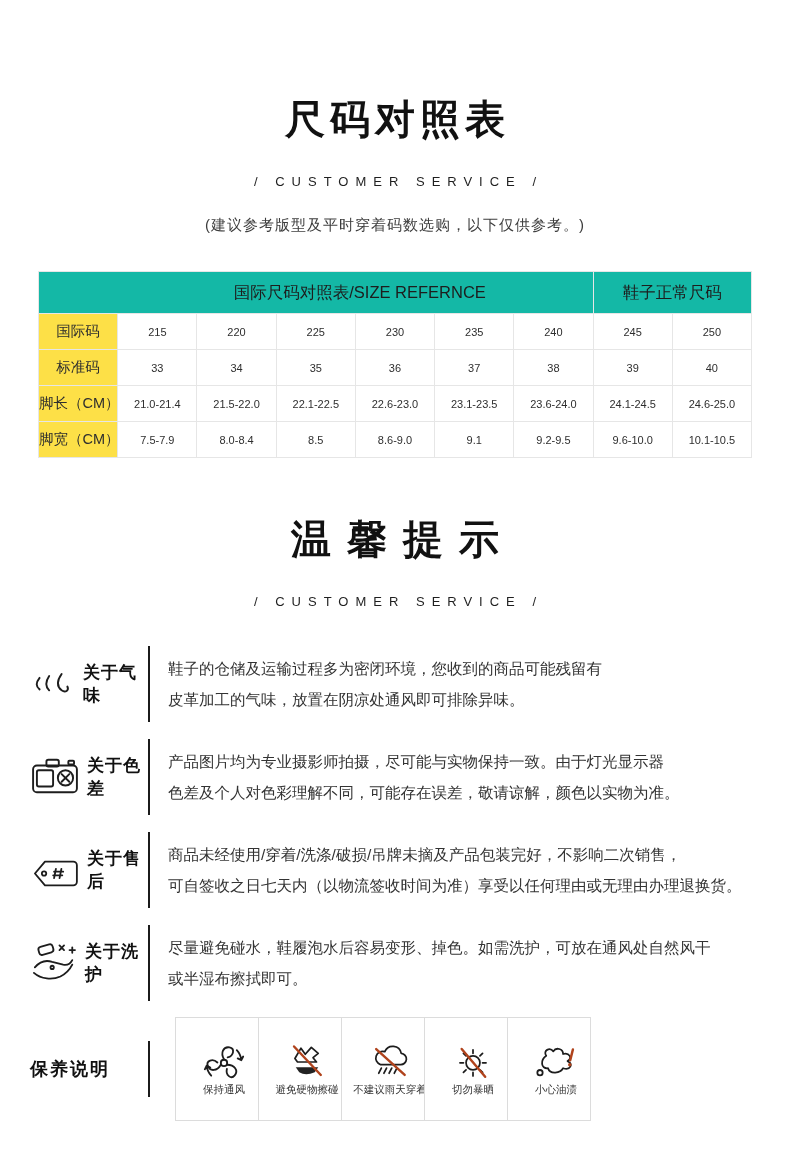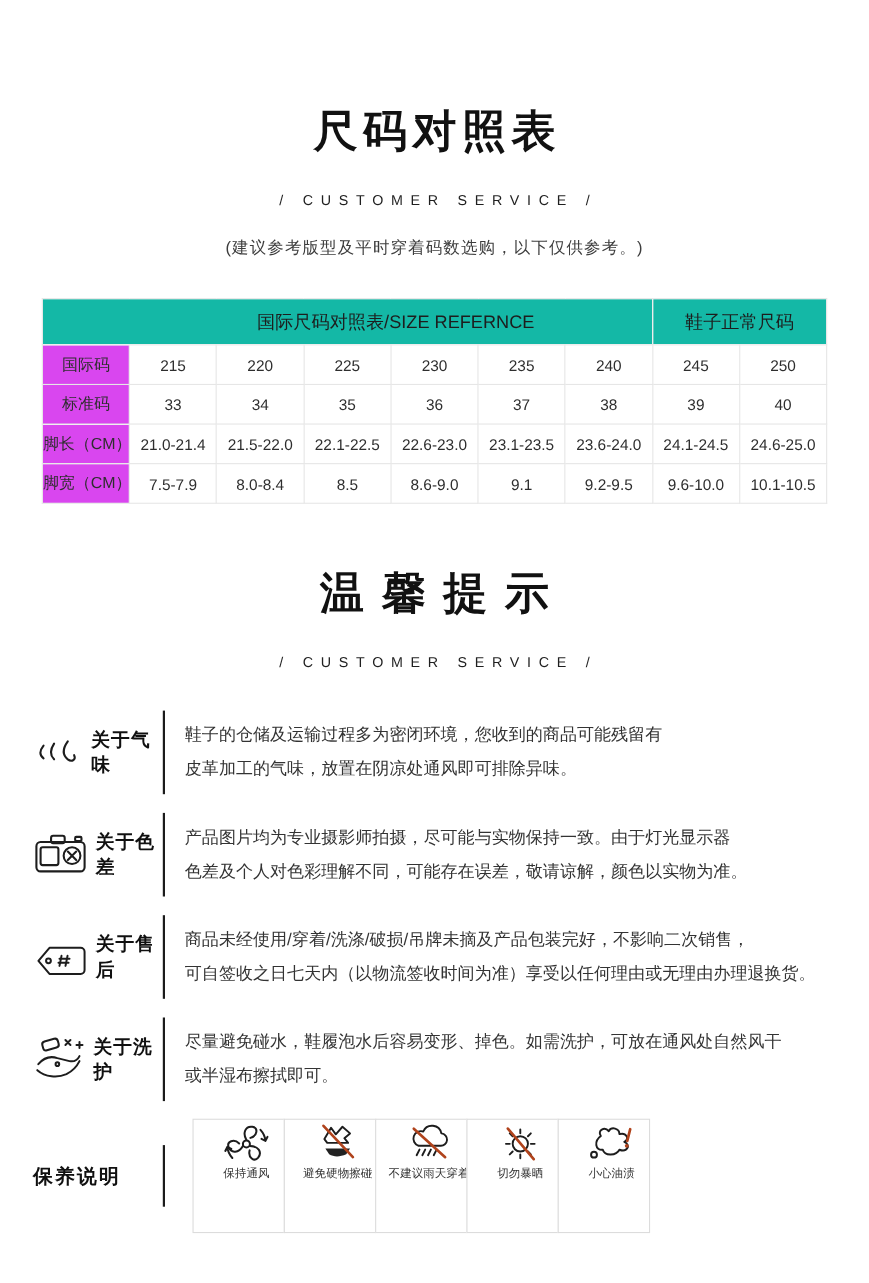--- a/index.html
+++ b/index.html
@@ -19,25 +19,25 @@
   }
   .note-line{
     text-align:center; font-size:15px; color:#3d3d3d; margin-top:27px; letter-spacing:1px;
   }
   
   table.size-table{
     width:714px; margin:36px auto 0; border-collapse:collapse; table-layout:fixed;
   }
   .size-table th,.size-table td{
     border:1px solid #e6e6e6; text-align:center; font-weight:400;
-    color:#2e2e2e; font-size:14px; height:36px; overflow:hidden; white-space:nowrap;
+    color:#2e2e2e; font-size:11px; height:36px; overflow:hidden; white-space:nowrap;
   }
   .size-table .hdr{ background:#14b8a6; font-size:16.5px; height:42px; color:#1d1d1d; }
   .size-table .hdr-left{ padding-left:88px; }
-  .size-table .row-label{ background:#d946ef; font-size:14.5px; }
+  .size-table .row-label{ background:#fde047; font-size:14.5px; }
   
   .tips-title-block{ margin-top:54px; }
   .tip-rows{ margin-top:36px; }
   .tip-row{
     display:flex; align-items:center; padding:0 26px 0 30px;
     min-height:78px; margin-bottom:15px;
   }
   .tip-left{
     width:118px; min-width:118px; display:flex; flex-direction:row;
     align-items:center; justify-content:center; gap:7px;
@@ -49,21 +49,21 @@
   
   .care-row{ display:flex; align-items:center; padding-left:30px; margin-top:14px; }
   .care-label{
     width:118px; min-width:118px; 
     font-size:18px; font-weight:700; letter-spacing:2px; color:#101010;
   }
   .care-divider{ width:2px; height:56px; background:#1b1b1b; }
   .care-boxes{ display:flex; margin-left:26px; }
   .care-box{
     width:84px; height:104px; border:1px solid #dcdcdc; margin-left:-1px;
-    display:flex; flex-direction:column; align-items:center; 
+    display:flex; flex-direction:column; align-items:center; justify-content:center; 
     background:#fff;
     padding-left:14px;
   }
   .care-box-icon{ height:42px; display:flex; align-items:center; }
   .care-box-label{ font-size:10.5px; color:#333; white-space:nowrap; }
   svg{ display:block; }
   svg .ln{ fill:none; stroke:#1d1d1d; stroke-width:2; stroke-linecap:round; stroke-linejoin:round; }
   svg .fl{ fill:#222; stroke:none; }
   svg .rd{ fill:none; stroke:#b0431c; stroke-width:2.8; stroke-linecap:round; }
   svg .rdf{ fill:#b0431c; stroke:none; }

